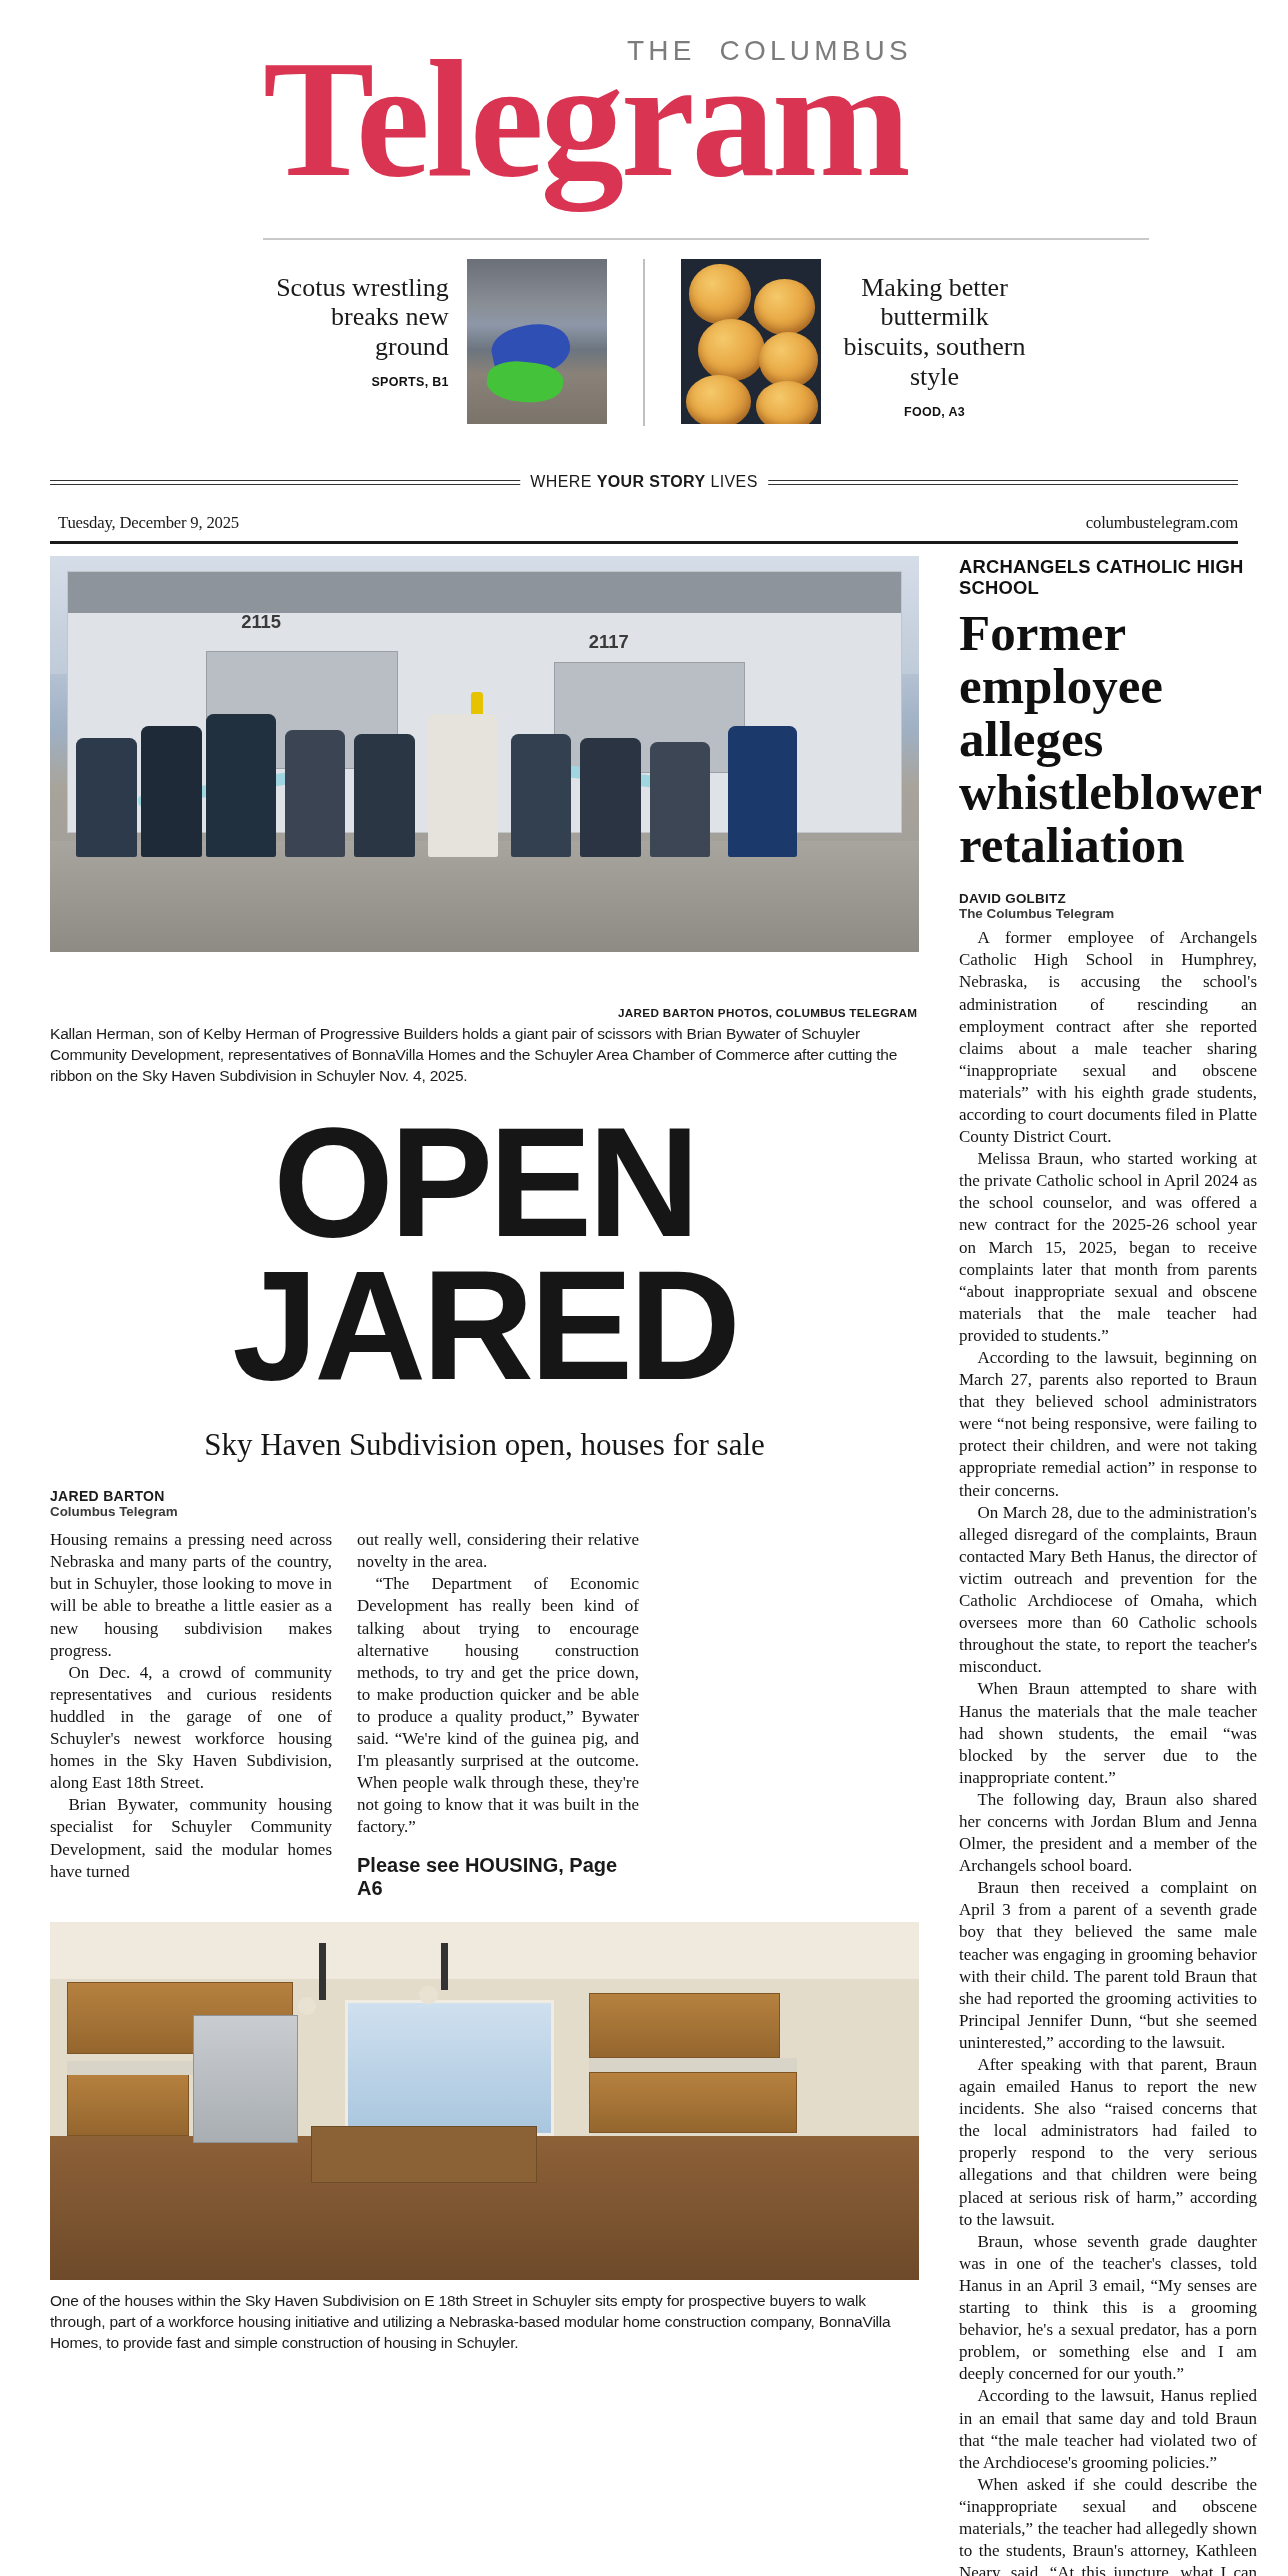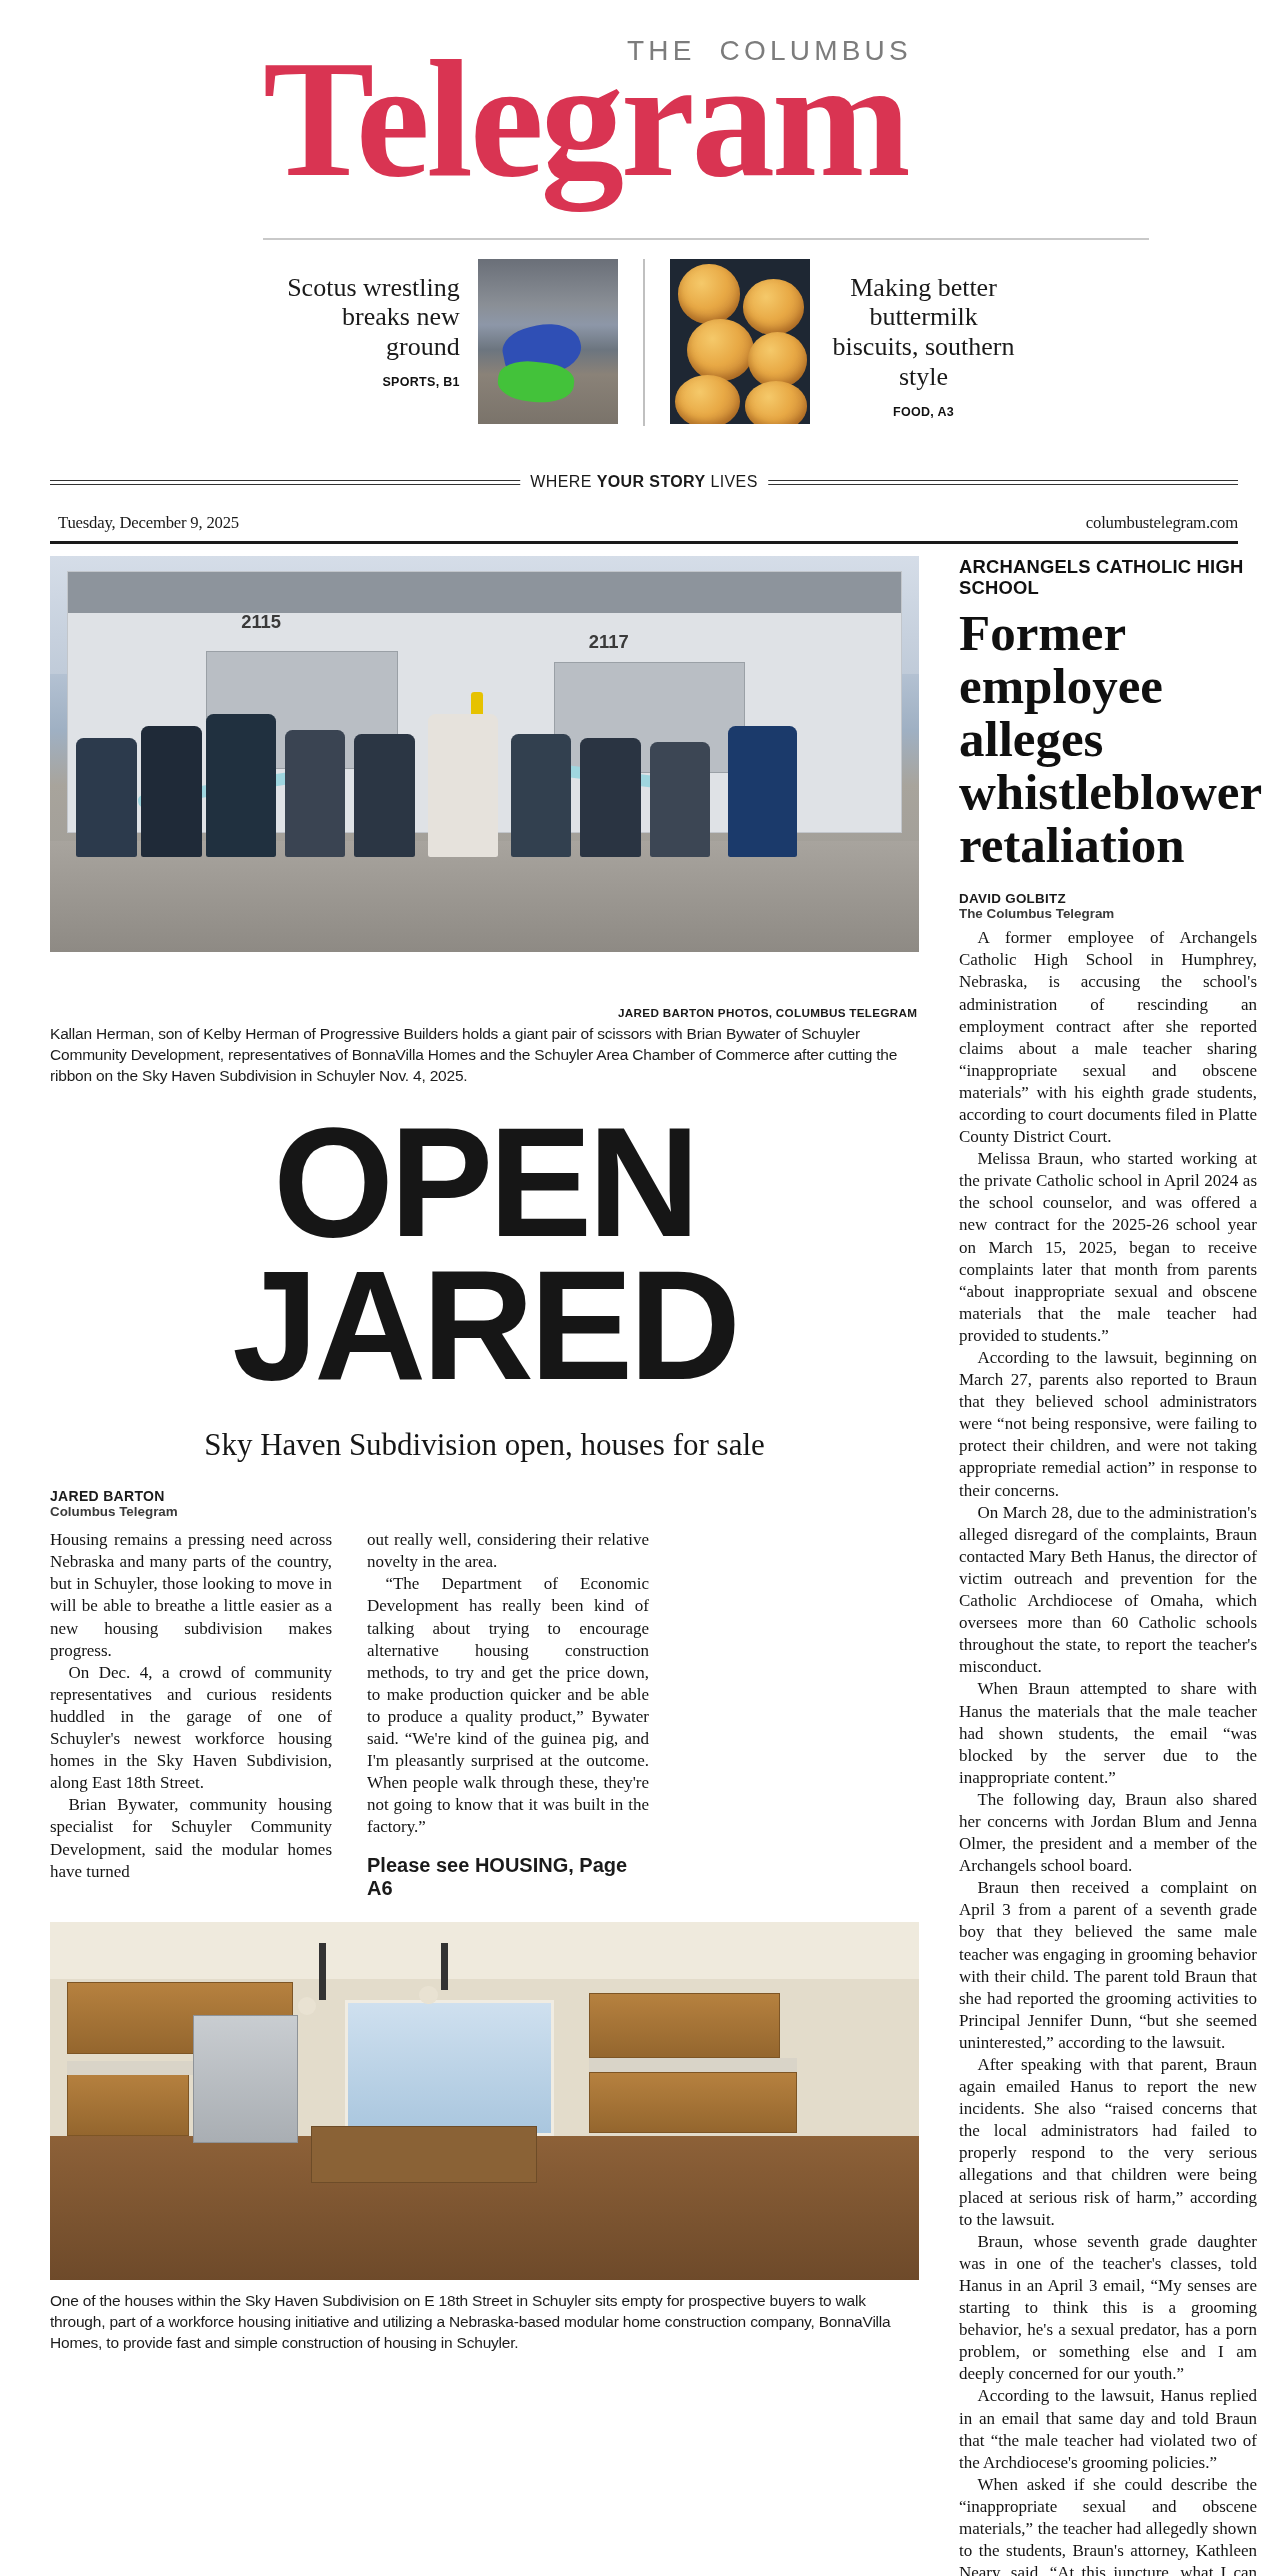--- a/index.html
+++ b/index.html
@@ -27,21 +27,21 @@
     font-size: 167px;
     line-height: 0.95;
     color: #d93452;
     letter-spacing: -3.3px;
   }
   .mh-rule { position: absolute; left: 213px; top: 238px; width: 886px; height: 1.7px; background: #c9c9c9; }
 
   
   .teasers {
     position: relative; height: 209px; margin-top: 8.4px;
-    display: flex; align-items: flex-start; justify-content: center; gap: 0;
+    display: flex; align-items: flex-start; justify-content: center; gap: 11px;
   }
   .teaser { display: flex; align-items: flex-start; }
   .teaser-txt {
     font-family: "Liberation Serif", serif;
     font-size: 26px; line-height: 1.14;
     width: 209px; padding-top: 13.4px;
   }
   .teaser-txt.right-al { text-align: right; padding-right: 18.4px; }
   .teaser-txt.left-al  { text-align: center;  padding-left: 18.4px; }
   .teaser-kick {
@@ -127,21 +127,21 @@
   .bigword .l2 { display:block; }
   .deck {
     font-family:"Liberation Serif", serif; font-size: 31px;
     text-align:center; margin-top: 30px; color:#161616;
   }
 
   .byline { margin-top: 25px; }
   .byline .nm { font-family:"Liberation Sans",sans-serif; font-weight:700; font-size:14px; letter-spacing:0.3px; }
   .byline .pub { font-family:"Liberation Sans",sans-serif; font-weight:700; font-size:13.4px; color:#3b3b3b; }
 
-  .story-cols { display:flex; gap: 35px; margin-top: 10px; }
+  .story-cols { display:flex; gap: 25px; margin-top: 10px; }
   .story-col { width: 282px; }
   .bodytext {
     font-family:"Liberation Serif", serif;
     font-size: 17px; line-height: 1.30; text-align: justify;
     color:#141414; hyphens:auto;
   }
   .bodytext p { text-indent: 18.4px; }
   .bodytext p.noind { text-indent: 0; }
   .jump {
     font-family:"Liberation Sans",sans-serif; font-size:20px; font-weight:600;

